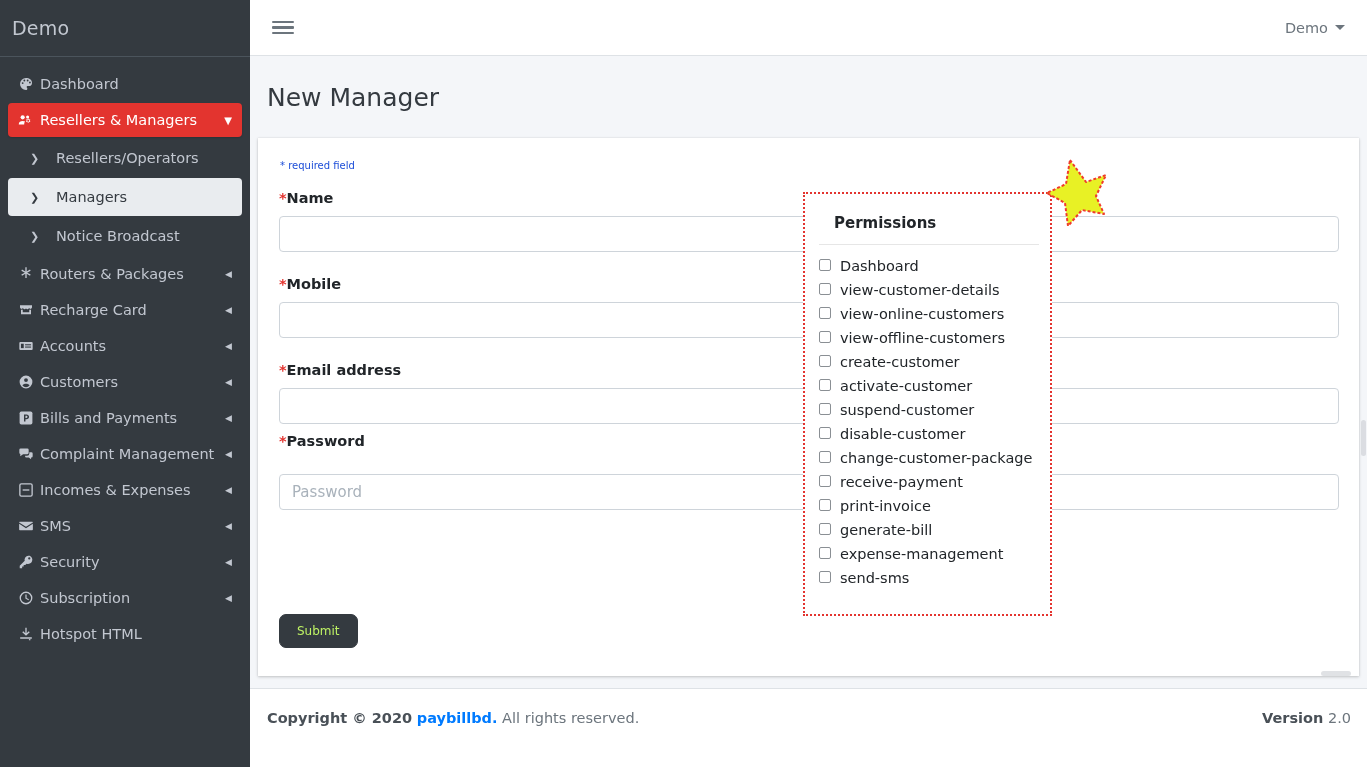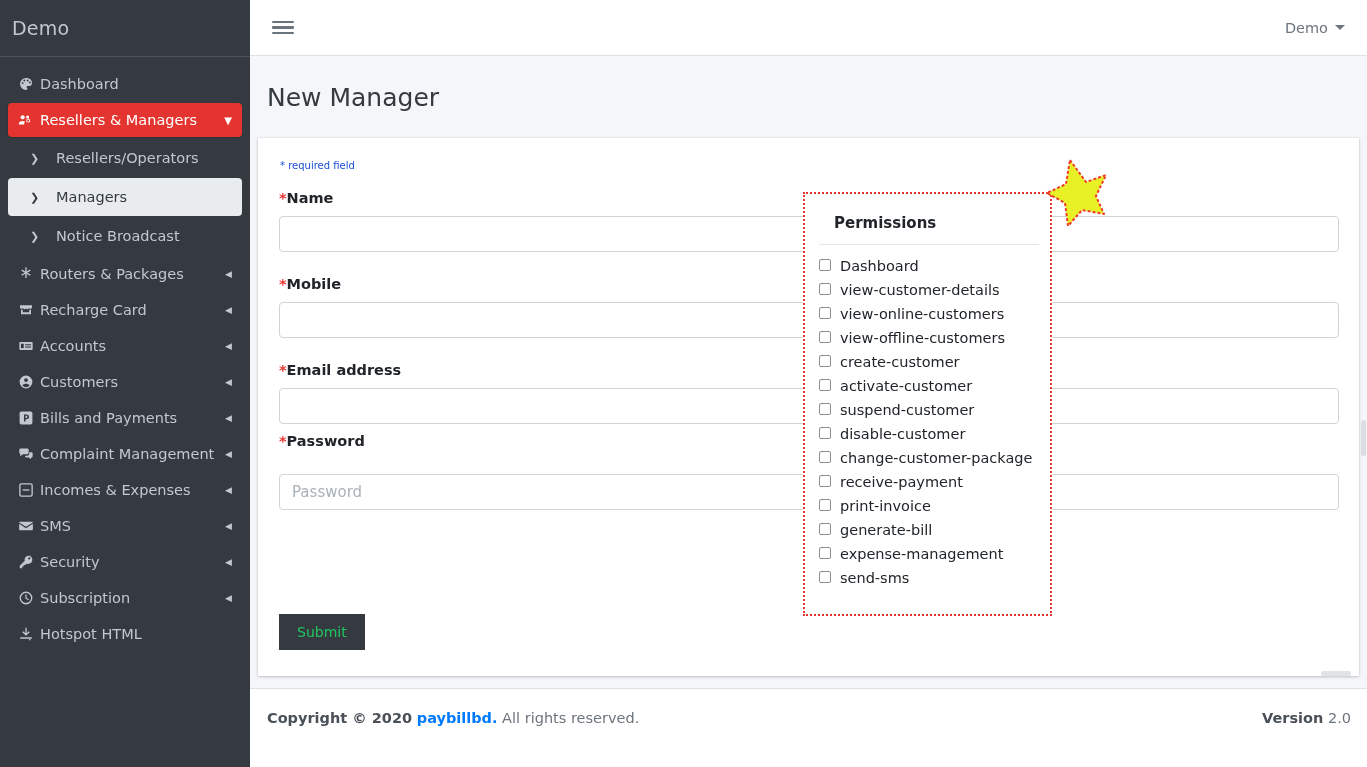--- a/index.html
+++ b/index.html
@@ -161,25 +161,25 @@
     font-size: 15px;
     color: #495057;
     padding: 0 12px;
     font-family: "DejaVu Sans", "Liberation Sans", sans-serif;
     outline: none;
   }
   .field-input::placeholder { color: #a9b2bb; }
   #submit-btn {
     position: absolute; left: 21px; top: 476px;
     background: #343a40;
-    color: #22c55e;
+    color: #bef264;
     border: 1px solid #343a40;
-    border-radius: 0;
+    border-radius: 7px;
     padding: 9px 17px;
-    font-size: 14px;
+    font-size: 12px;
     font-family: "DejaVu Sans", "Liberation Sans", sans-serif;
     cursor: pointer;
   }
   #hscroll {
     position: absolute; left: 1063px; top: 533px;
     width: 30px; height: 5px;
     background: #d5d8dc;
     border-radius: 3px;
     opacity: .75;
   }

